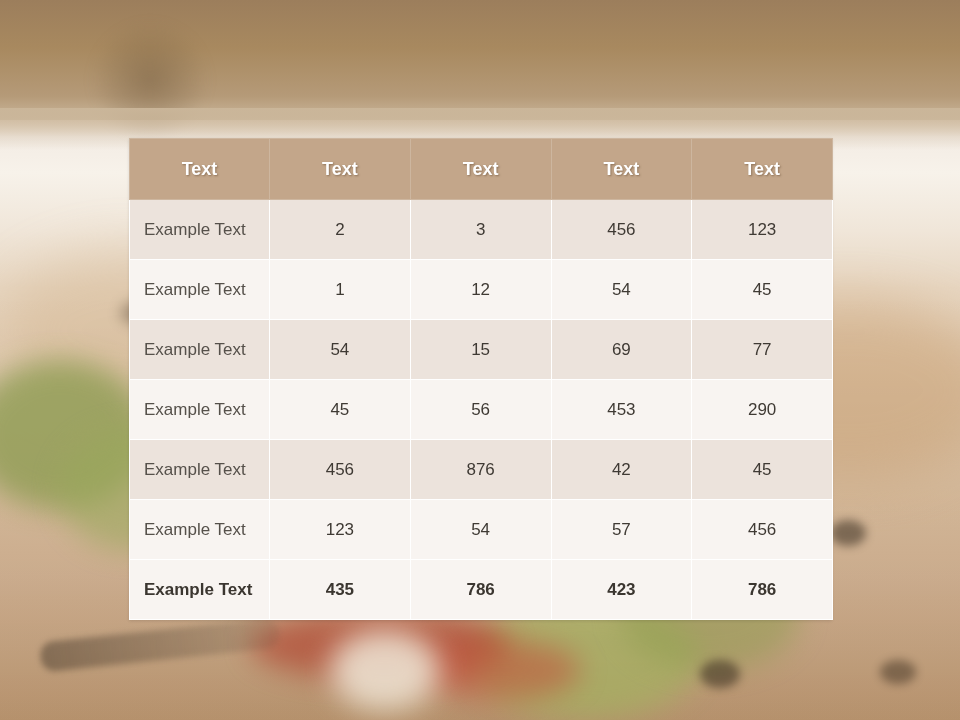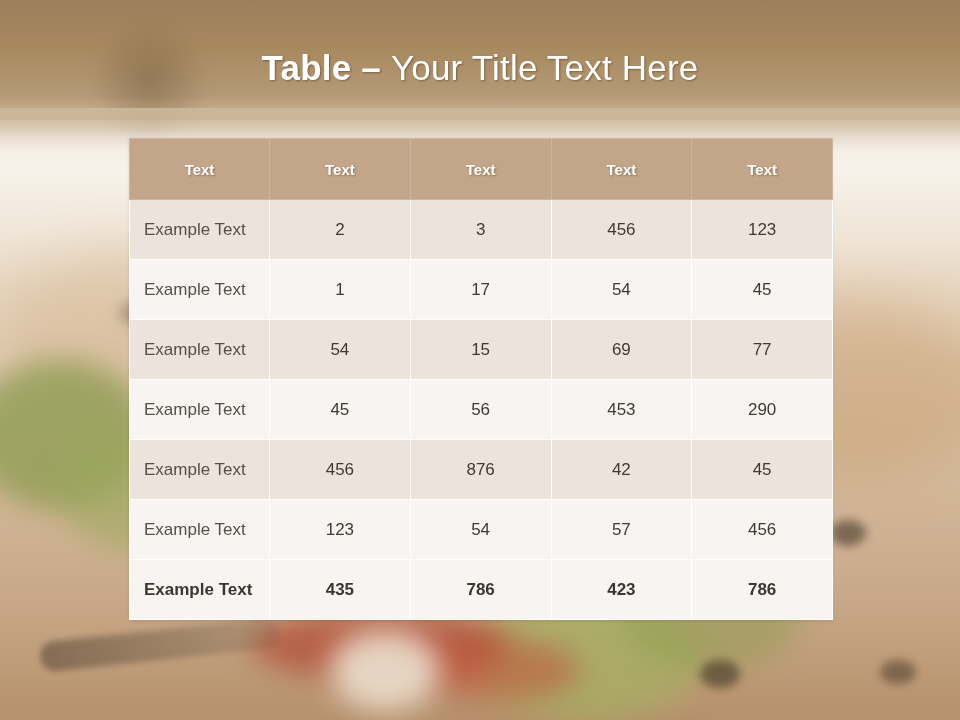--- a/index.html
+++ b/index.html
@@ -148,21 +148,21 @@
     color: #3f3a34;
     text-align: center;
     vertical-align: middle;
     overflow: hidden;
     white-space: nowrap;
   }
   table.data thead th {
     background: #c3a68a;
     color: #ffffff;
     font-weight: bold;
-    font-size: 15px;
+    font-size: 18px;
     height: 60px;
     text-shadow: 1px 1px 2px rgba(90,64,40,0.5);
     border-color: #cdb69f;
   }
   table.data tbody td:first-child {
     text-align: left;
     color: #55504a;
     margin-left: 15px;
   }
   table.data tbody tr.odd td { background: #ece3dc; }
@@ -195,23 +195,20 @@
     <div class="blob dark4"></div>
     <div class="blob dark5"></div>
     <div class="fork"></div>
   </div>
 
   <div class="band">
     <div class="fork2"></div>
   </div>
   <div class="band-fade"></div>
 
-  <div class="title">
-    <span class="bold">Table – </span><span class="light">Your Title Text Here</span>
-  </div>
 
   <div class="table-wrap">
     <table class="data">
       <colgroup>
         <col class="c0">
           <col class="c1">
           <col class="c2">
           <col class="c3">
           <col class="c4">
       </colgroup>
@@ -228,21 +225,21 @@
         <tr class="odd">
           <td>Example Text</td>
           <td>2</td>
           <td>3</td>
           <td>456</td>
           <td>123</td>
         </tr>
         <tr class="even">
           <td>Example Text</td>
           <td>1</td>
-          <td>17</td>
+          <td>12</td>
           <td>54</td>
           <td>45</td>
         </tr>
         <tr class="odd">
           <td>Example Text</td>
           <td>54</td>
           <td>15</td>
           <td>69</td>
           <td>77</td>
         </tr>

